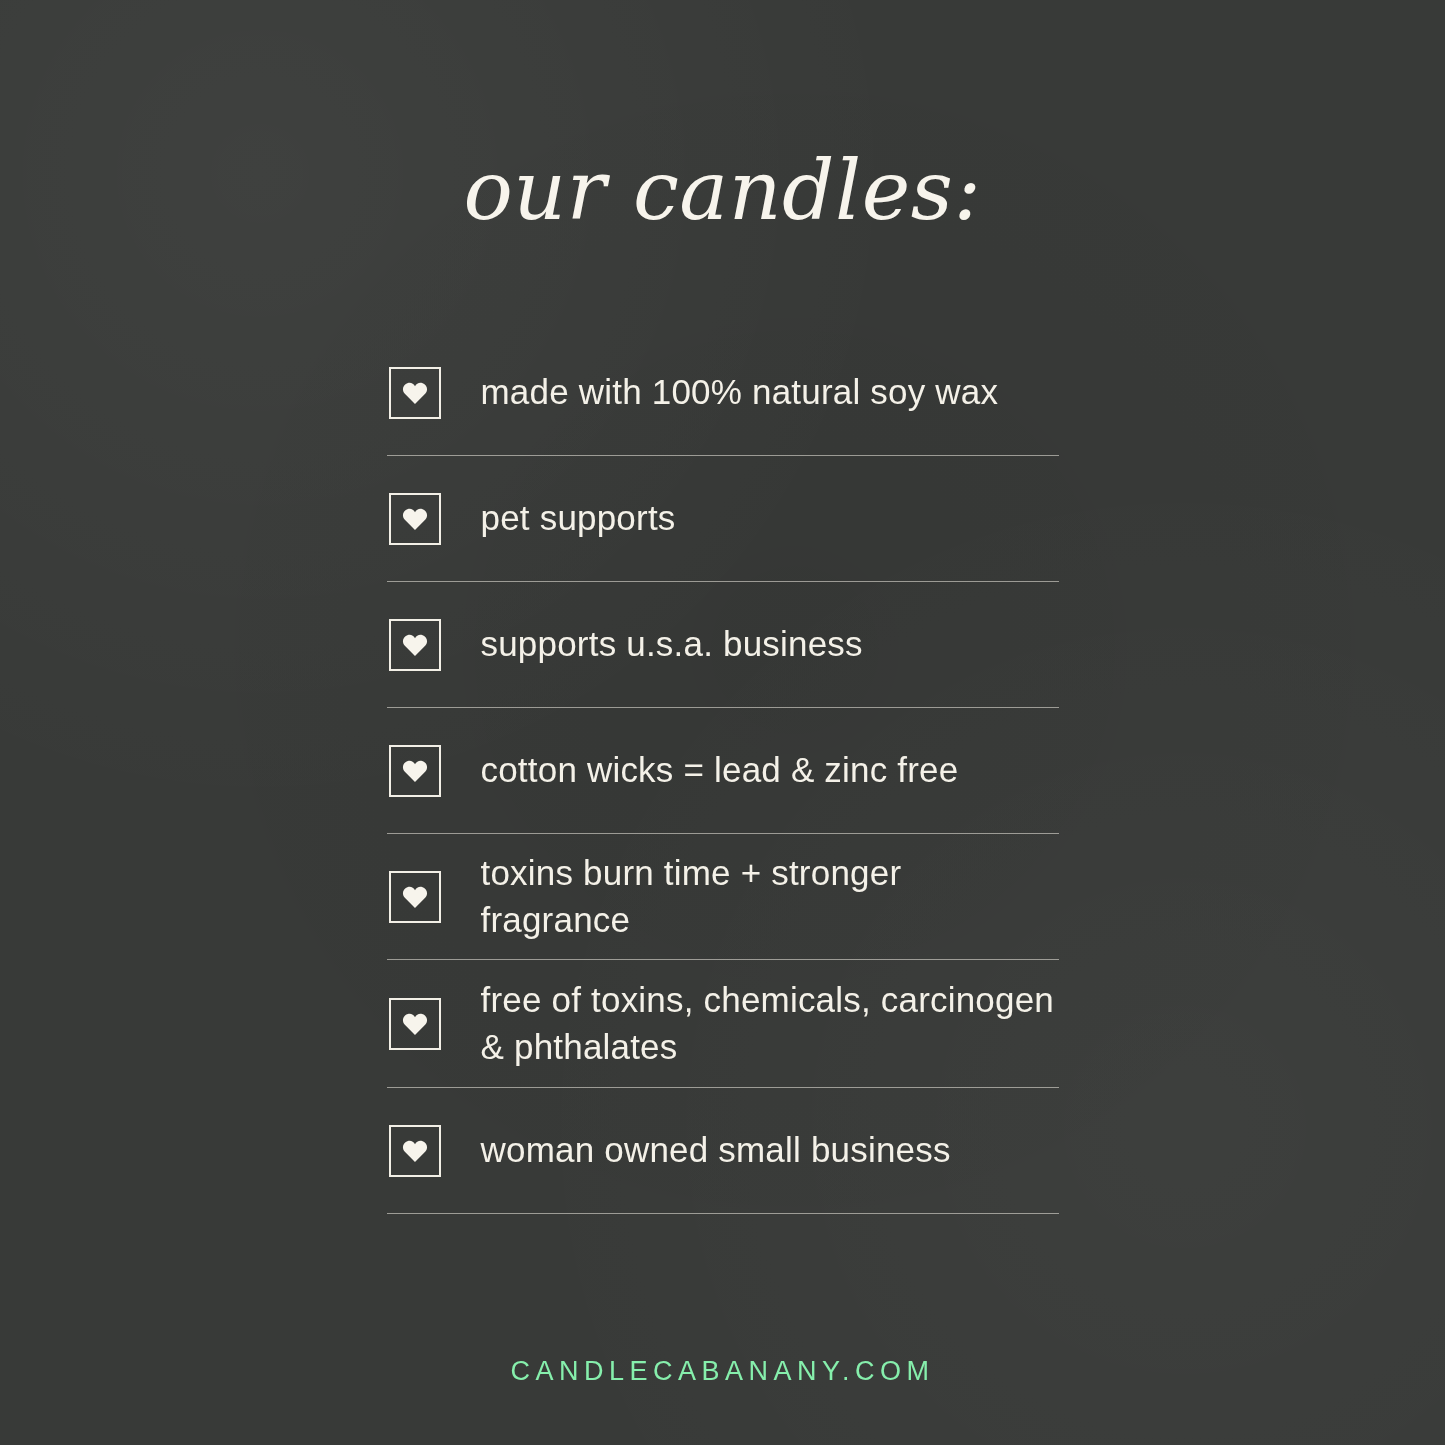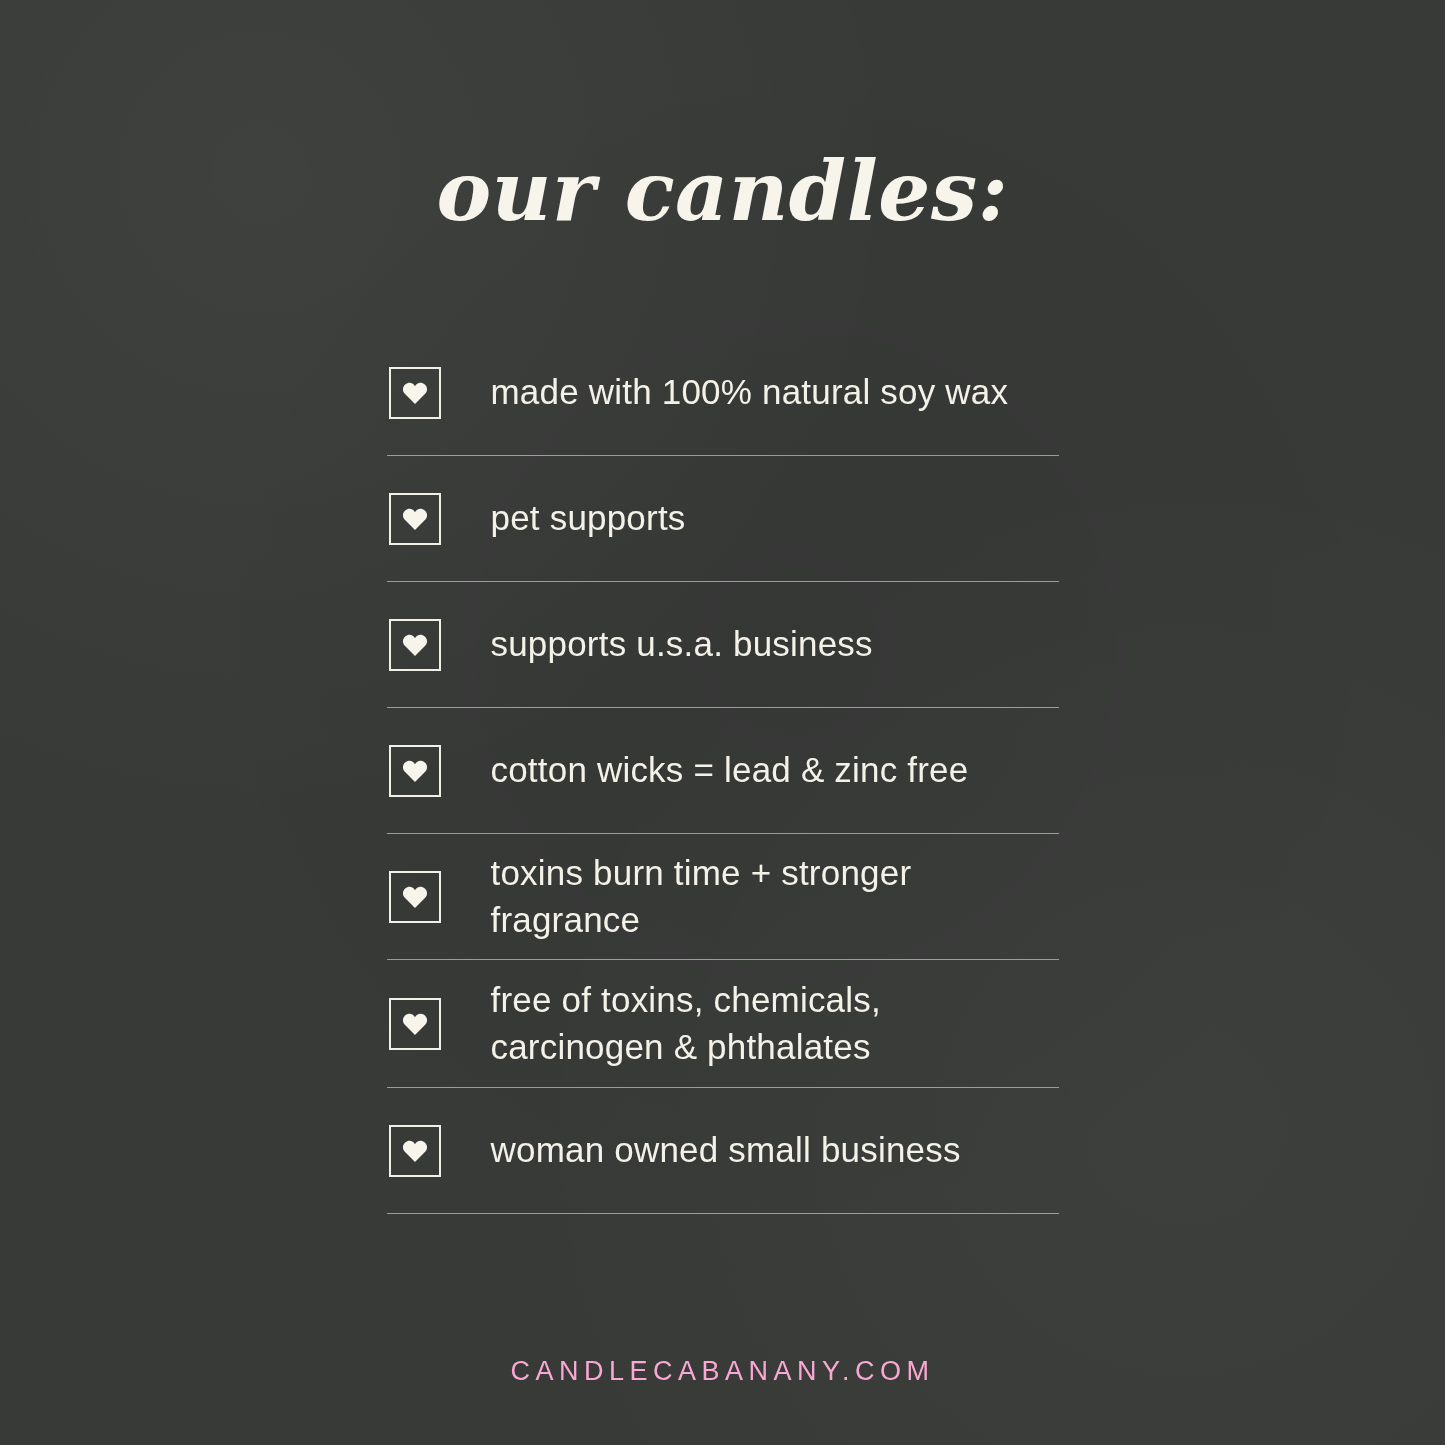--- a/index.html
+++ b/index.html
@@ -28,21 +28,21 @@
     position: absolute;
     inset: 0;
     display: flex;
     flex-direction: column;
     align-items: center;
   }
   .title {
     margin-top: 150px;
     font-family: "DejaVu Serif", serif;
     font-style: italic;
-    font-weight: 700;
+    font-weight: 400;
     font-size: 82px;
     color: #f7f4ec;
     letter-spacing: 0.5px;
     line-height: 1;
   }
   .list {
     margin-top: 98px;
     width: 672px;
     display: flex;
     flex-direction: column;
@@ -68,38 +68,38 @@
     display: flex;
     align-items: center;
     justify-content: center;
     flex: 0 0 auto;
     margin-left: 2px;
   }
   .checkbox svg {
     display: block;
   }
   .row-label {
-    margin-left: 50px;
+    margin-left: 40px;
     font-family: "Liberation Sans", sans-serif;
     font-weight: 300;
     font-size: 35px;
     color: #f4f1e8;
     letter-spacing: 0.2px;
     line-height: 1.32;
   }
   .footer {
     position: absolute;
     bottom: 58px;
     left: 0;
     right: 0;
     text-align: center;
     font-family: "Liberation Sans", sans-serif;
     font-size: 27px;
     letter-spacing: 5.5px;
-    color: #f9a8d4;
+    color: #86efac;
     font-weight: 400;
   }
 </style>
 </head>
 <body>
 
 <div class="grain"></div>
 
 <div class="card">
 

